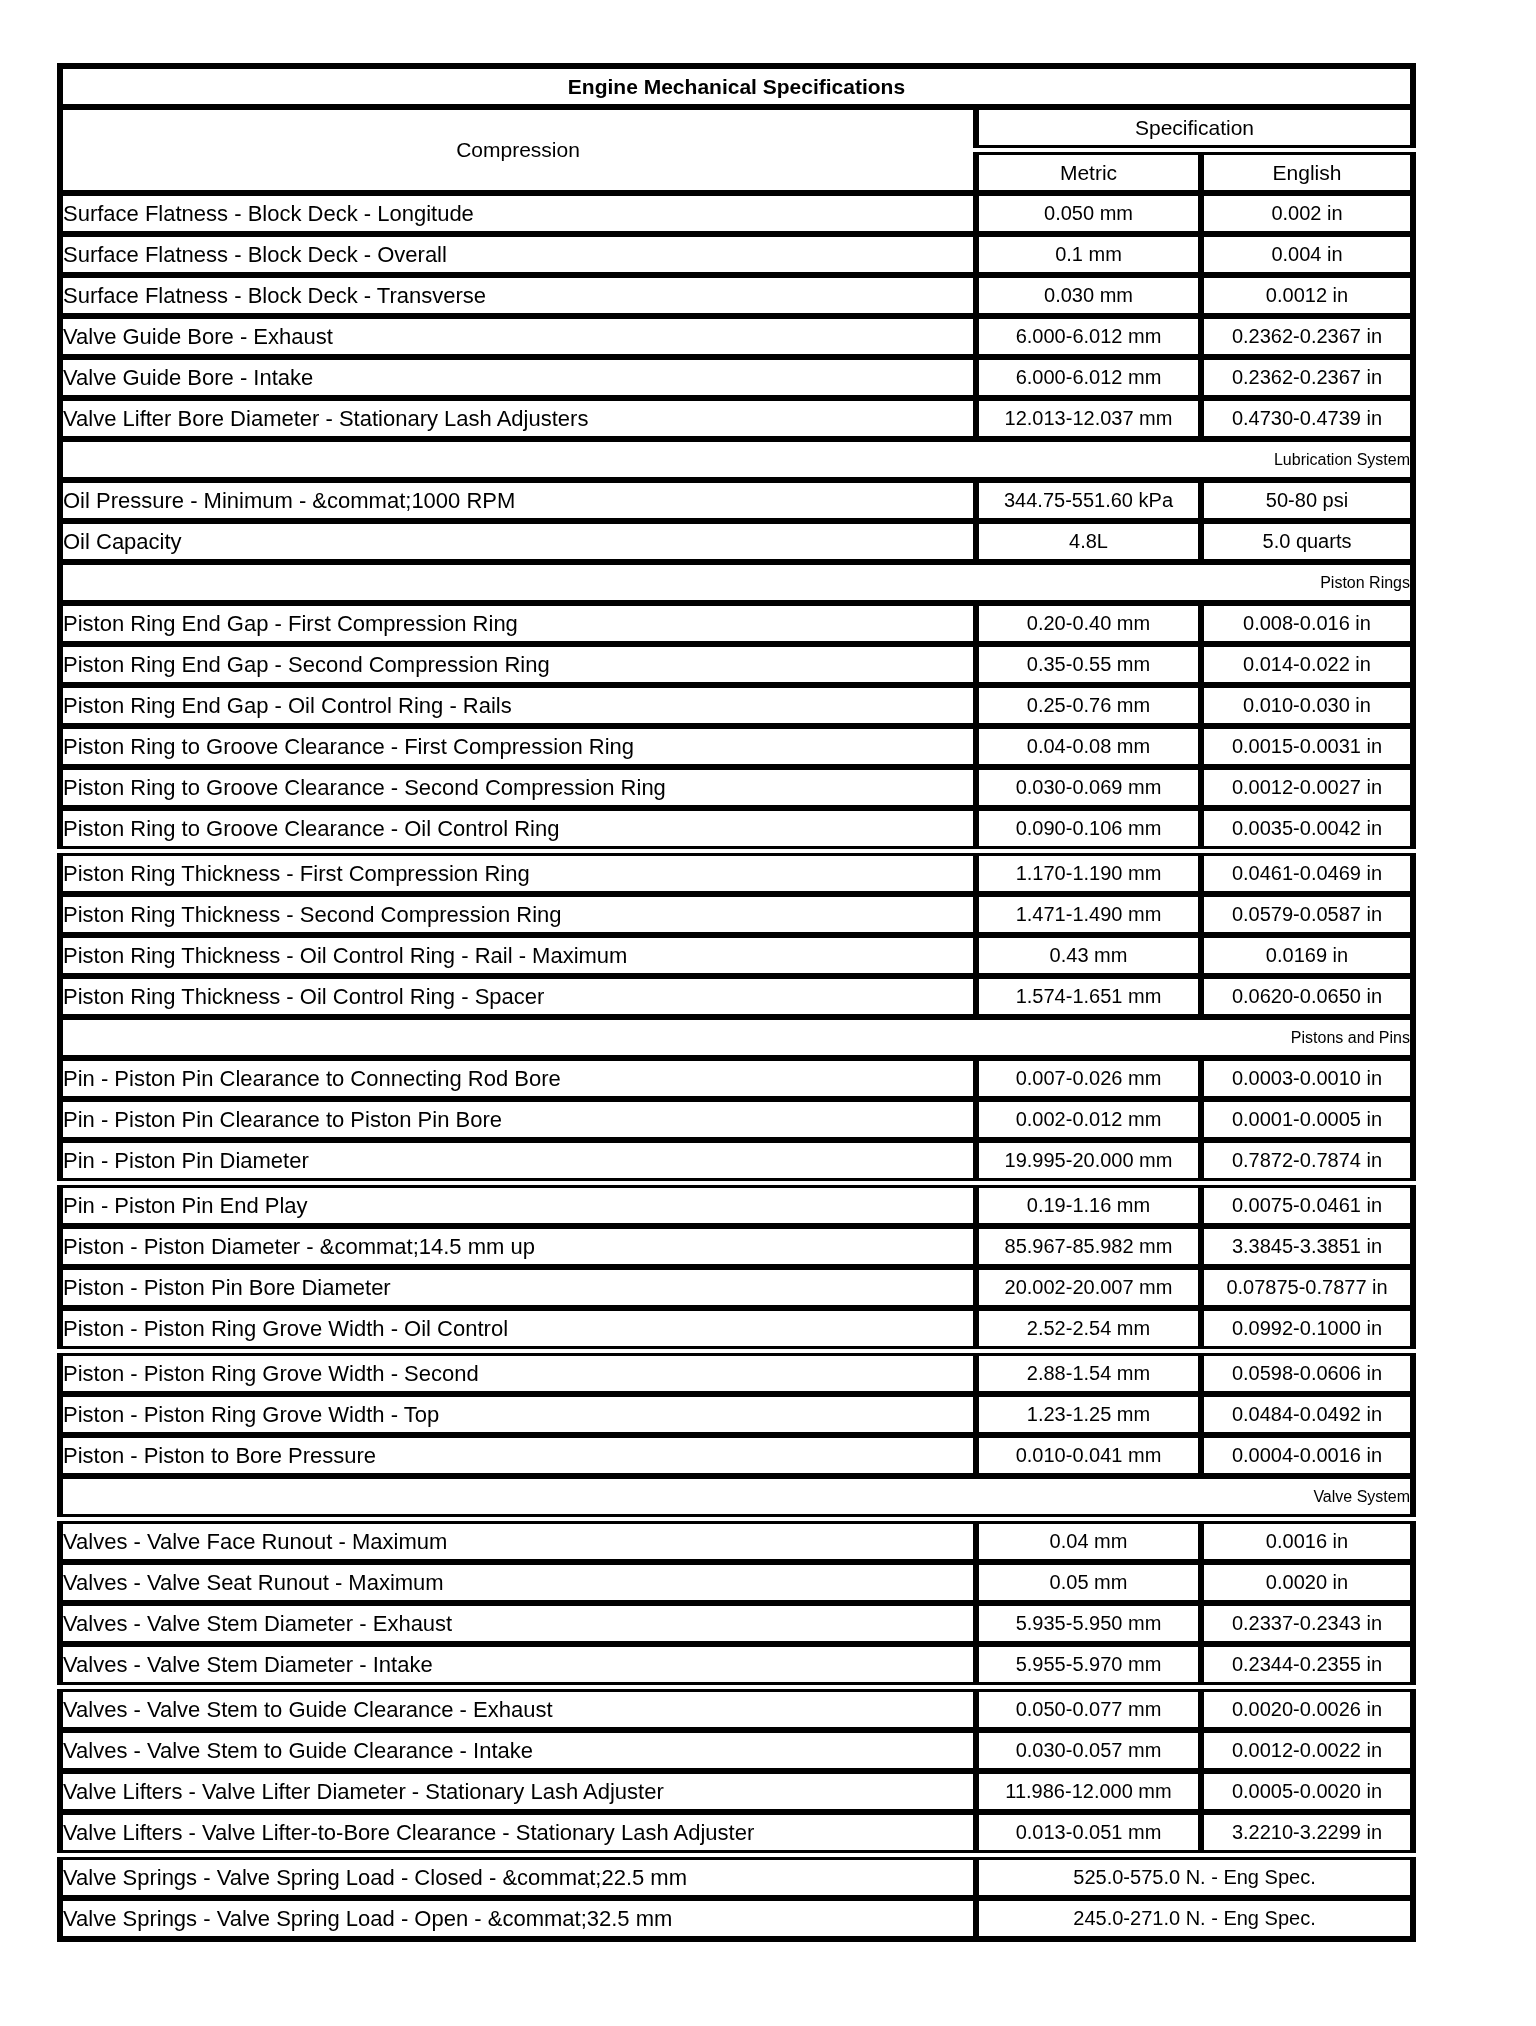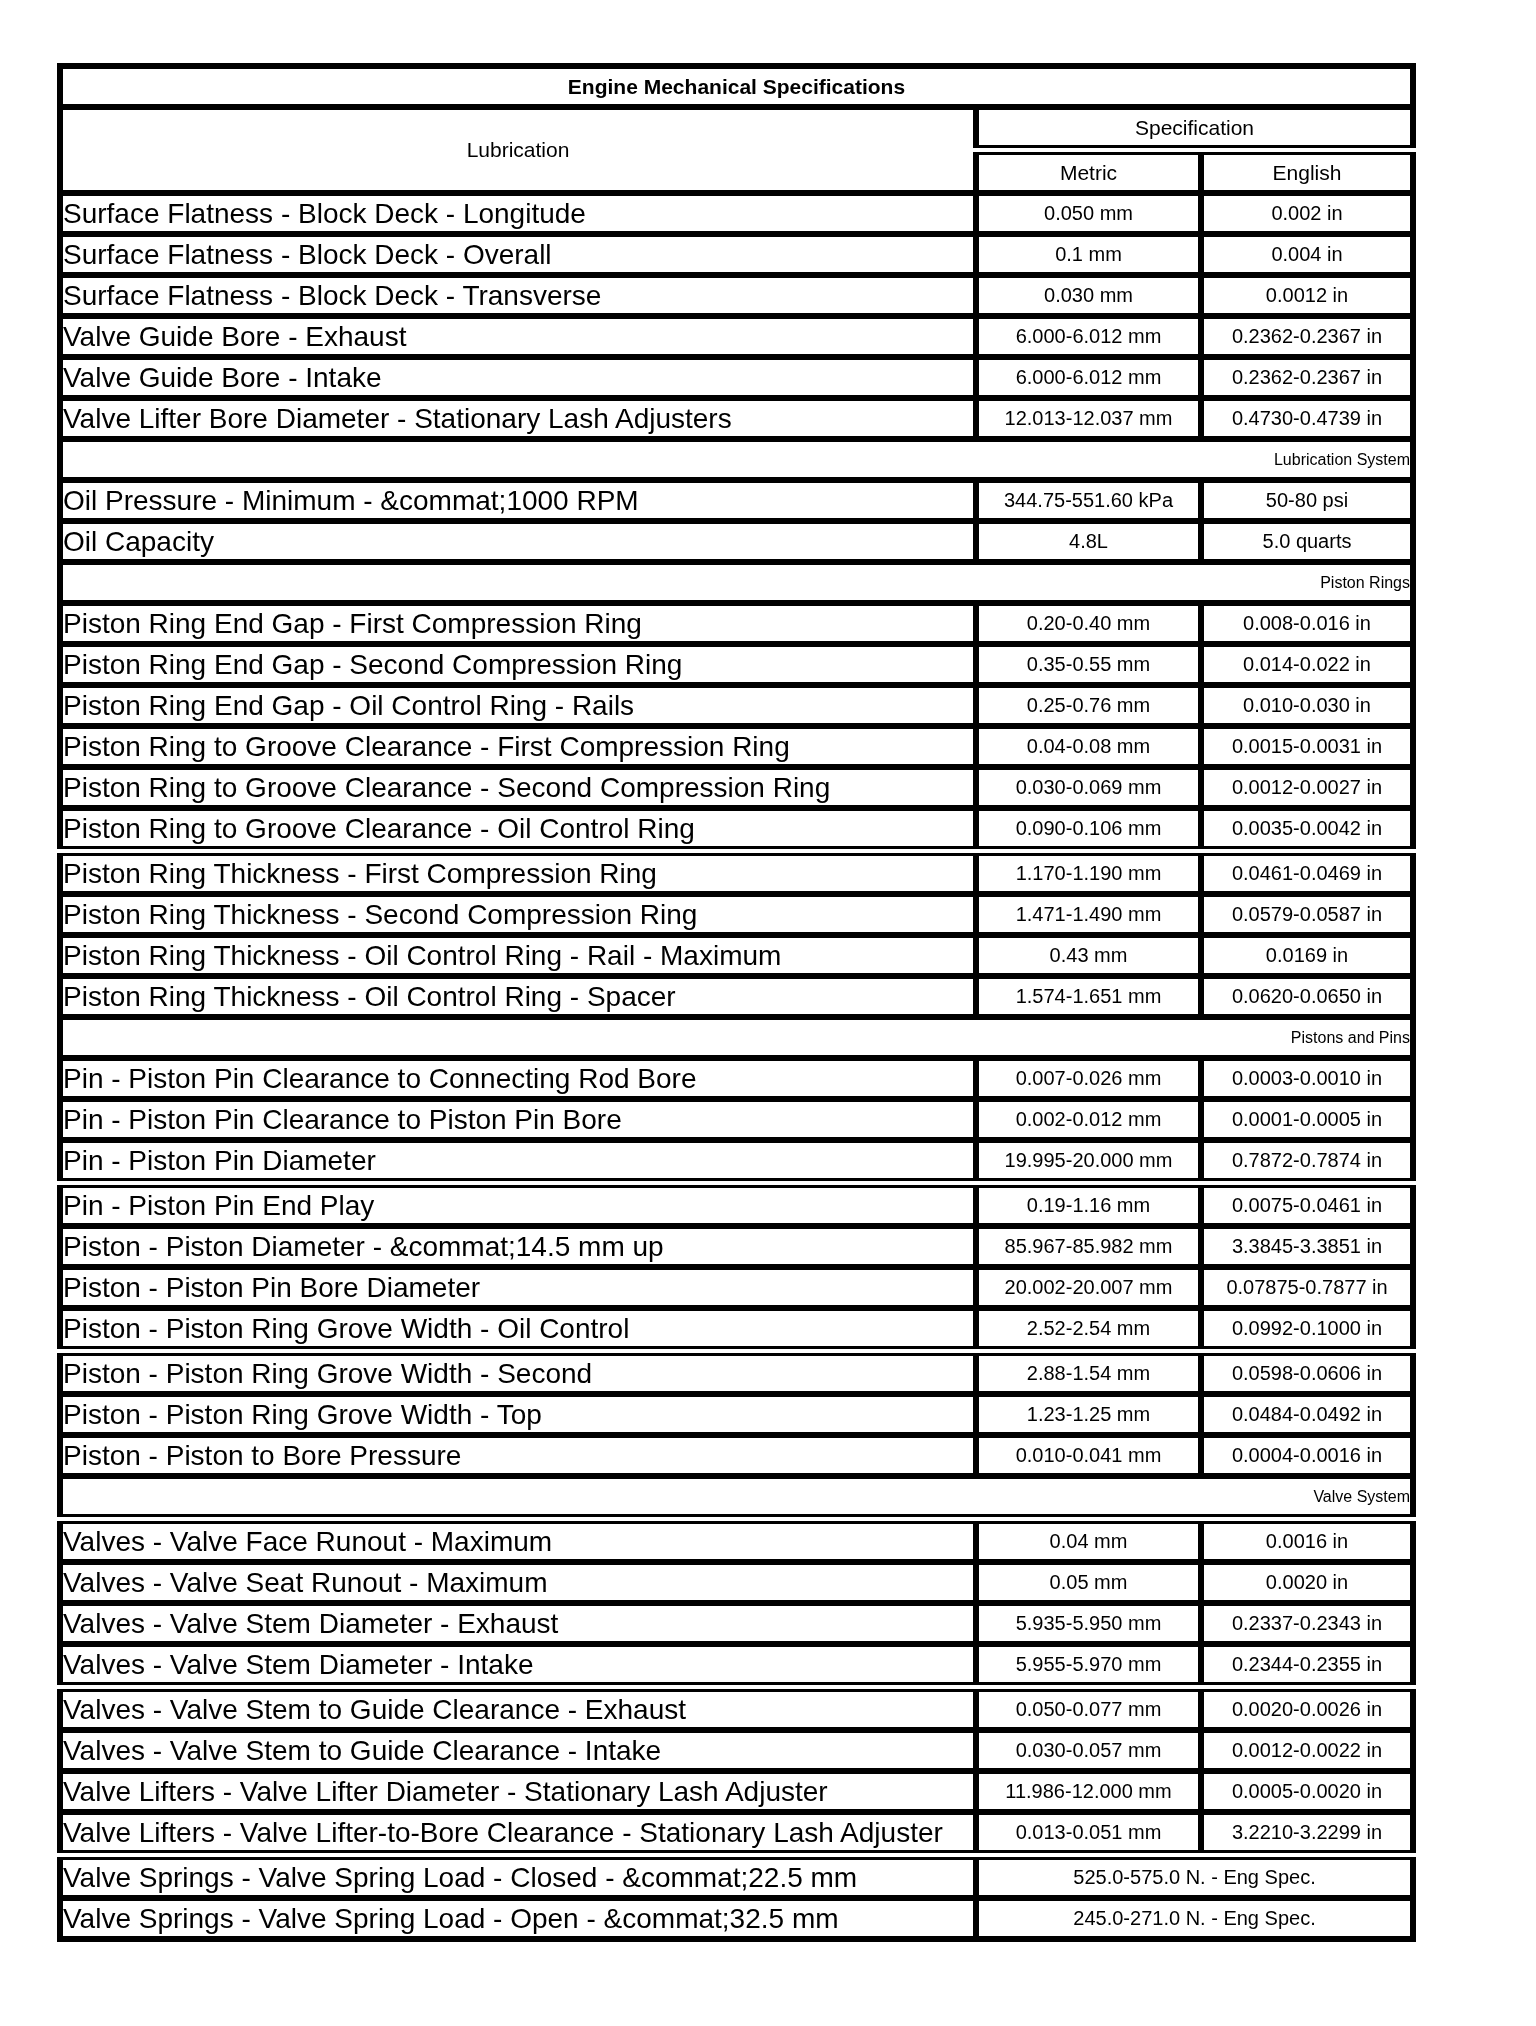--- a/index.html
+++ b/index.html
@@ -54,21 +54,21 @@
   }
   th.app-h, th.spec-h, th.metric-h, th.english-h {
     font-size: 21px;
     font-weight: normal;
     text-align: center;
   }
   th.spec-h { height: 33px; }
   th.metric-h, th.english-h { height: 34px; }
 
   td.app {
-    font-size: 28px;
+    font-size: 22px;
     font-weight: normal;
     text-align: left;
     padding-left: 114px;
   }
   td.metric, td.english, td.merged {
     font-size: 20px;
     font-weight: normal;
     text-align: center;
   }
   tr.section-row td {
@@ -90,21 +90,21 @@
     <colgroup>
       <col class="c-app">
       <col class="c-metric">
       <col class="c-english">
     </colgroup>
     <thead>
       <tr>
         <th class="title-cell" colspan="3">Engine Mechanical Specifications</th>
       </tr>
       <tr>
-        <th class="app-h" rowspan="2">Lubrication</th>
+        <th class="app-h" rowspan="2">Compression</th>
         <th class="spec-h" colspan="2">Specification</th>
       </tr>
       <tr class="dbl">
         <th class="metric-h">Metric</th>
         <th class="english-h">English</th>
       </tr>
     </thead>
     <tbody id="spec-tbody">
         <tr>
           <td class="app">Surface Flatness - Block Deck - Longitude</td>

